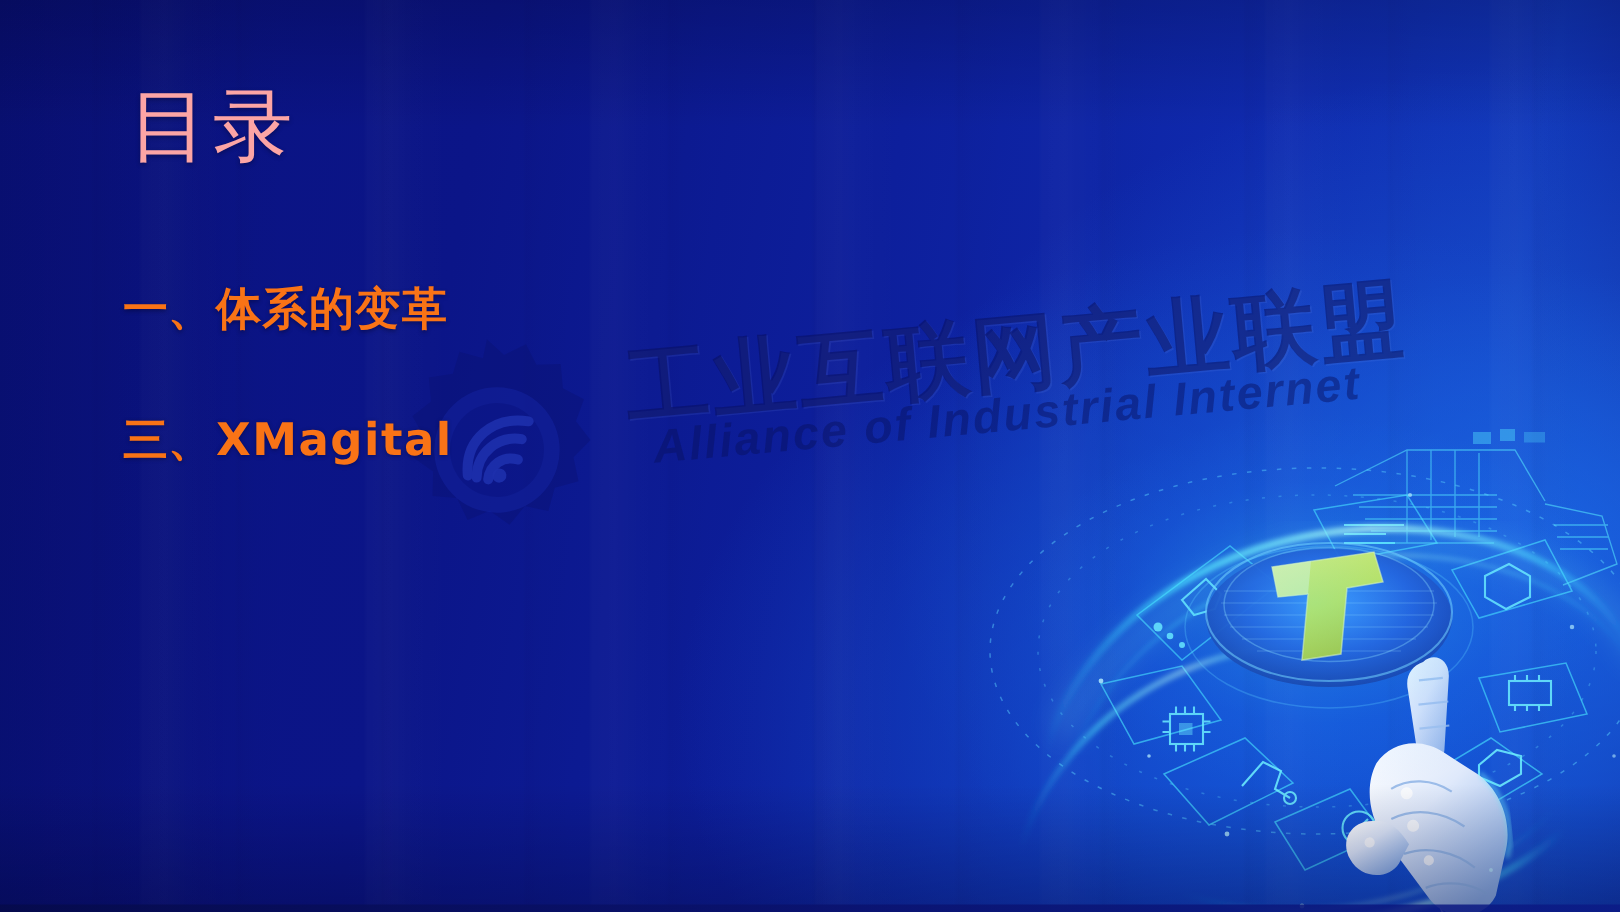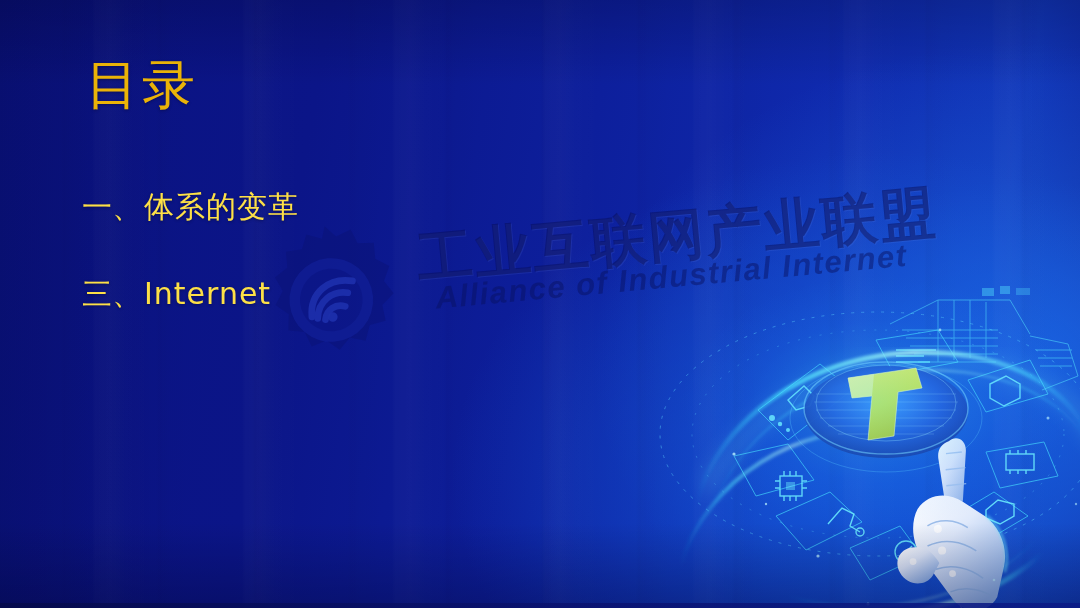--- a/index.html
+++ b/index.html
@@ -134,43 +134,43 @@
   }
 
   
   .page-title {
     position: absolute;
     left: 86px;
     top: 56px;
     font-size: 53px;
     line-height: 1.08;
     font-weight: 400;
-    color: #eab308;
+    color: #fca5a5;
     letter-spacing: 3px;
     font-family: "DejaVu Sans", "Liberation Sans", sans-serif;
     text-shadow: 0 1px 3px rgba(0,0,25,0.35);
   }
 
   .toc {
     position: absolute;
     left: 82px;
     top: 190px;
     width: 520px;
   }
   .toc-item {
     display: block;
-    color: #fde047;
+    color: #f97316;
     font-size: 30px;
     line-height: 1.15;
     letter-spacing: 1px;
     margin-bottom: 52px;
     white-space: nowrap;
     text-shadow: 0 1px 3px rgba(0,0,30,0.40);
     font-family: "DejaVu Sans", "Liberation Sans", sans-serif;
-    font-weight: 400;
+    font-weight: 700;
   }
   .toc-item:last-child { margin-bottom: 0; }
   .toc-num { letter-spacing: 0px; }
   .toc-label { margin-left: 2px; }
 </style>
 </head>
 <body>
 
 <div class="slide">
 
@@ -357,18 +357,18 @@
     <div class="wm-en">Alliance of Industrial Internet</div>
   </div>
 
   <div class="page-title">目录</div>
 
   <div class="toc">
     <div class="toc-item">
       <span class="toc-num">一、</span><span class="toc-label">体系的变革</span>
     </div>
     <div class="toc-item">
-      <span class="toc-num">三、</span><span class="toc-label">Internet</span>
+      <span class="toc-num">三、</span><span class="toc-label">XMagital</span>
     </div>
   </div>
 
   <div class="bg-bottombar"></div>
 </div>
 
 </body></html>

